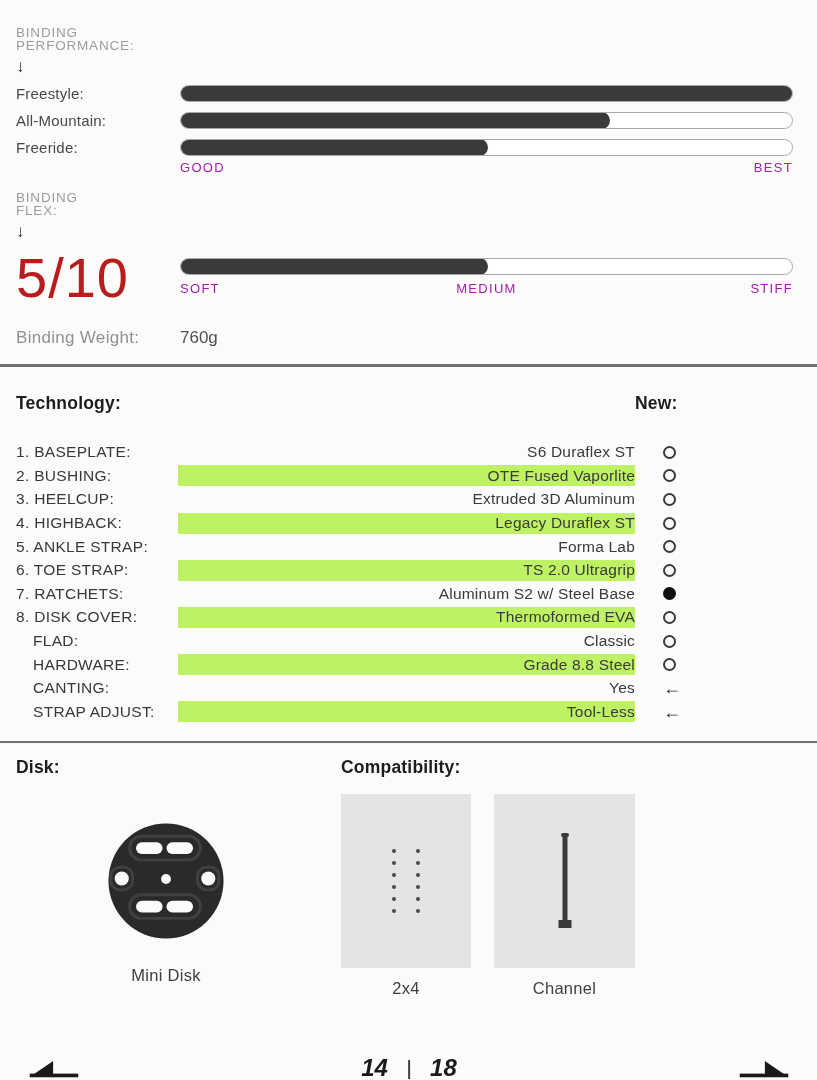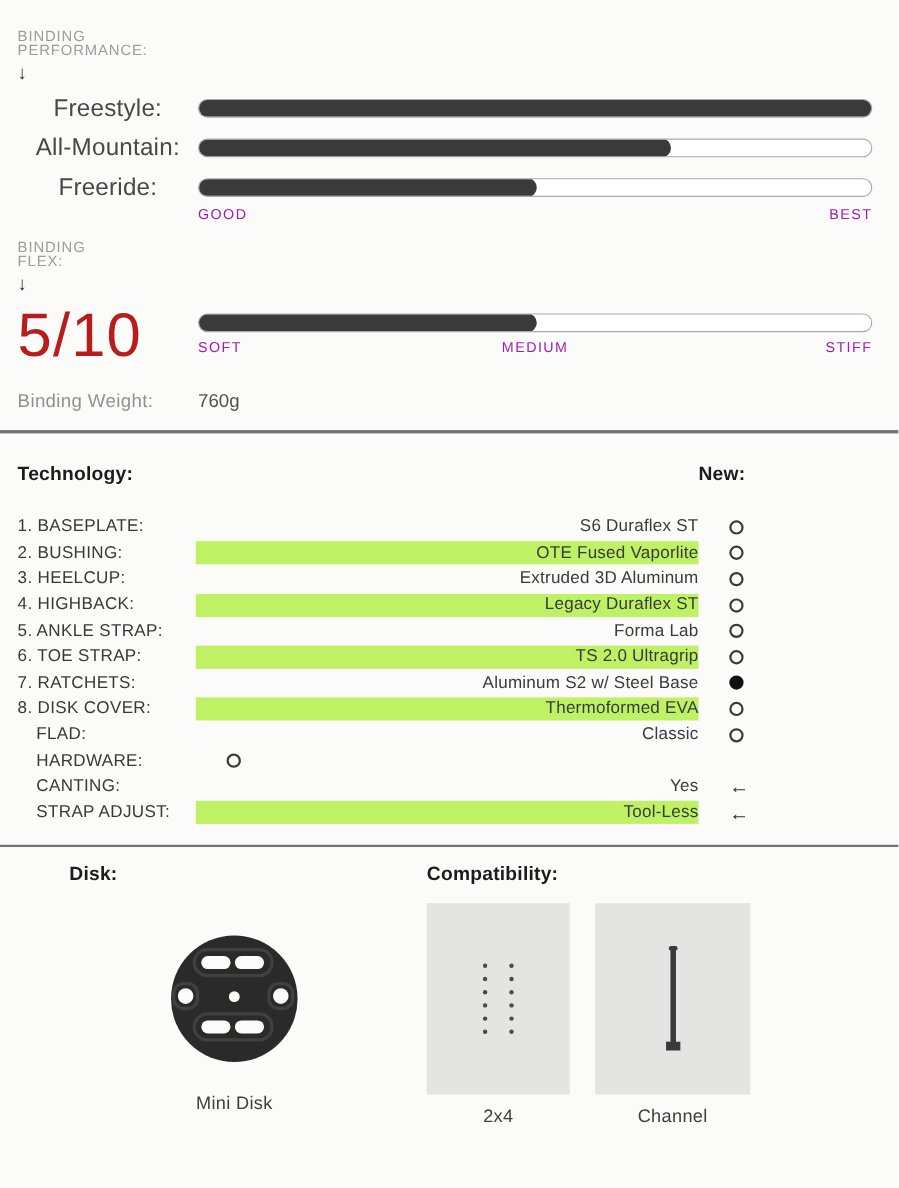--- a/index.html
+++ b/index.html
@@ -21,21 +21,21 @@
     letter-spacing:.8px;color:#9c9c9e;text-transform:uppercase;
     margin:0 0 5px 0;
   }
   .down-arrow{
     font-size:17px;font-weight:700;color:#2f2f31;
     height:20px;line-height:20px;margin-bottom:8px;display:block;
   }
 
   
   .bar-grid{display:grid;grid-template-columns:164px 1fr;align-items:center;row-gap:10px;}
-  .bar-label{font-size:22px;color:#48484a;letter-spacing:.2px;text-align:center;}
+  .bar-label{font-size:15px;color:#48484a;letter-spacing:.2px;}
   .bar-track{
     position:relative;height:17px;border:1px solid #a9a9ab;border-radius:10px;
     background:#ffffff;box-sizing:border-box;overflow:hidden;
   }
   .bar-fill{
     position:absolute;left:-1px;top:-1px;height:17px;border-radius:10px;
     background:#3a3a3c;
   }
   .scale-row{display:grid;grid-template-columns:164px 1fr;margin-top:4px;}
   .scale-inner{position:relative;height:15px;}
@@ -73,21 +73,21 @@
   .tech-value-cell{height:21px;display:flex;align-items:center;box-sizing:border-box;padding-left:3px;justify-content:flex-end;}
   .tech-row.shade-true .tech-value-cell{background:#bef264;}
   .tech-value{font-size:15.5px;color:#3a3a3c;letter-spacing:.2px;white-space:nowrap;}
   .marker-wrap{padding-left:28px;display:flex;align-items:center;height:100%;}
   .marker-dot{width:13px;height:13px;border-radius:50%;border:2.5px solid #3a3a3c;box-sizing:border-box;background:transparent;}
   .marker-wrap.marker-filled .marker-dot{background:#101012;border-color:#101012;}
   .marker-arr{display:none;font-size:18px;color:#2f2f31;line-height:14px;}
   .marker-wrap.marker-arrow .marker-arr{display:inline;}
 
   
-  .bottom{display:flex;padding-top:14px;margin-left:47px;}
+  .bottom{display:flex;padding-top:14px;}
   .disk-col{width:325px;}
   .compat-col{flex:1;}
   .disk-figure{margin-top:44px;width:300px;text-align:center;}
   .disk-label,.card-label{font-size:16.5px;color:#3e3e40;letter-spacing:.3px;}
   .disk-label{margin-top:22px;display:block;text-align:center;width:300px;}
   .cards-row{display:flex;gap:23px;margin-top:16px;}
   .card-fig{text-align:center;}
   .card{background:#e4e4e2;display:flex;align-items:center;justify-content:center;}
   .card-2x4{width:130px;height:174px;}
   .card-channel{width:141px;height:174px;}
@@ -263,20 +263,23 @@
         <span class="tech-value-cell">
             <span class="tech-value">Classic</span>
           </span>
         <span class="marker-wrap marker-open">
             <i class="marker-dot"></i>
           </span>
       </div>
 
       <div class="tech-row indent shade-true">
         <span class="tech-label">HARDWARE:</span>
+        <span class="tech-value-cell">
+            <span class="tech-value">Grade 8.8 Steel</span>
+          </span>
         <span class="marker-wrap marker-open">
             <i class="marker-dot"></i>
           </span>
       </div>
 
       <div class="tech-row indent shade-false">
         <span class="tech-label">CANTING:</span>
         <span class="tech-value-cell">
             <span class="tech-value">Yes</span>
           </span>

